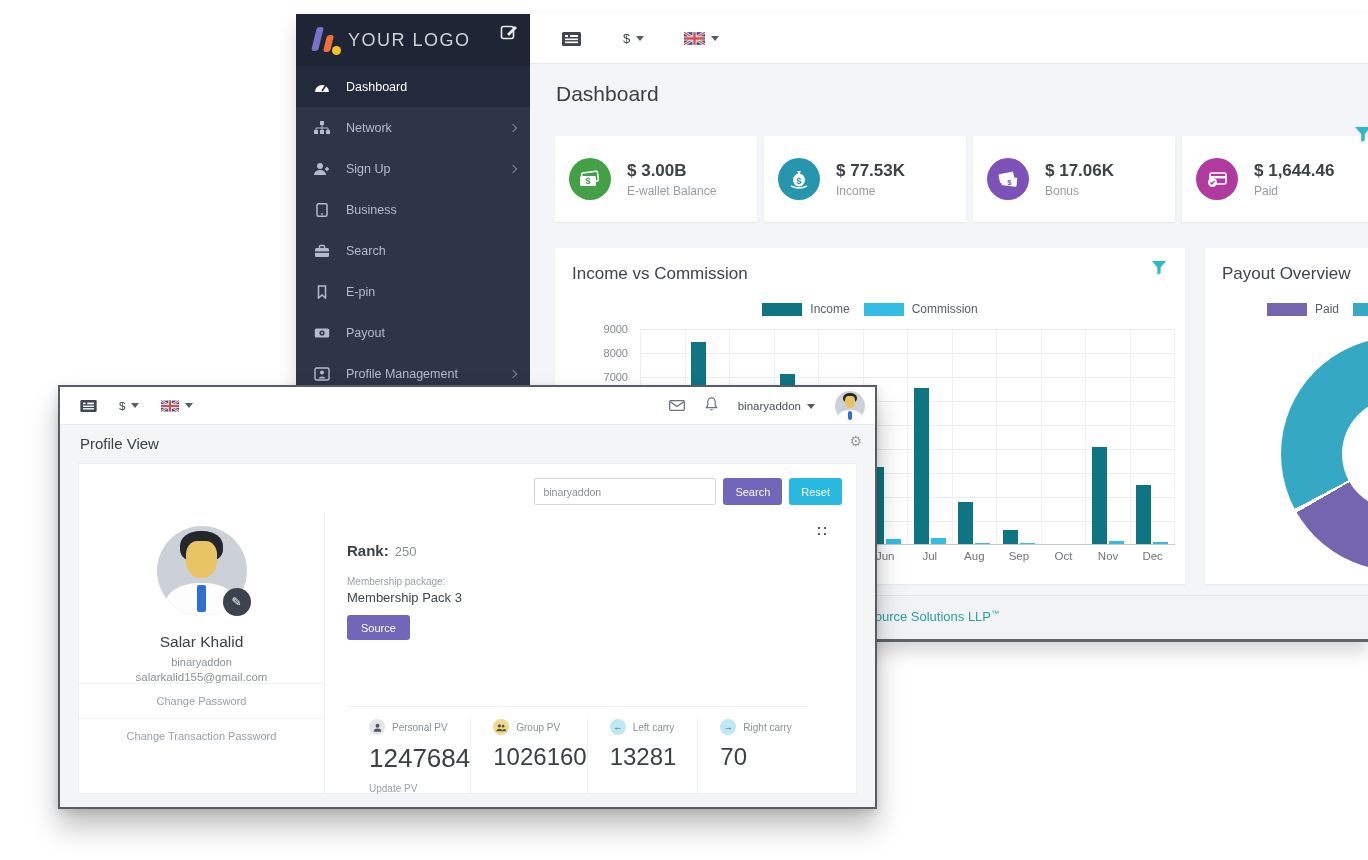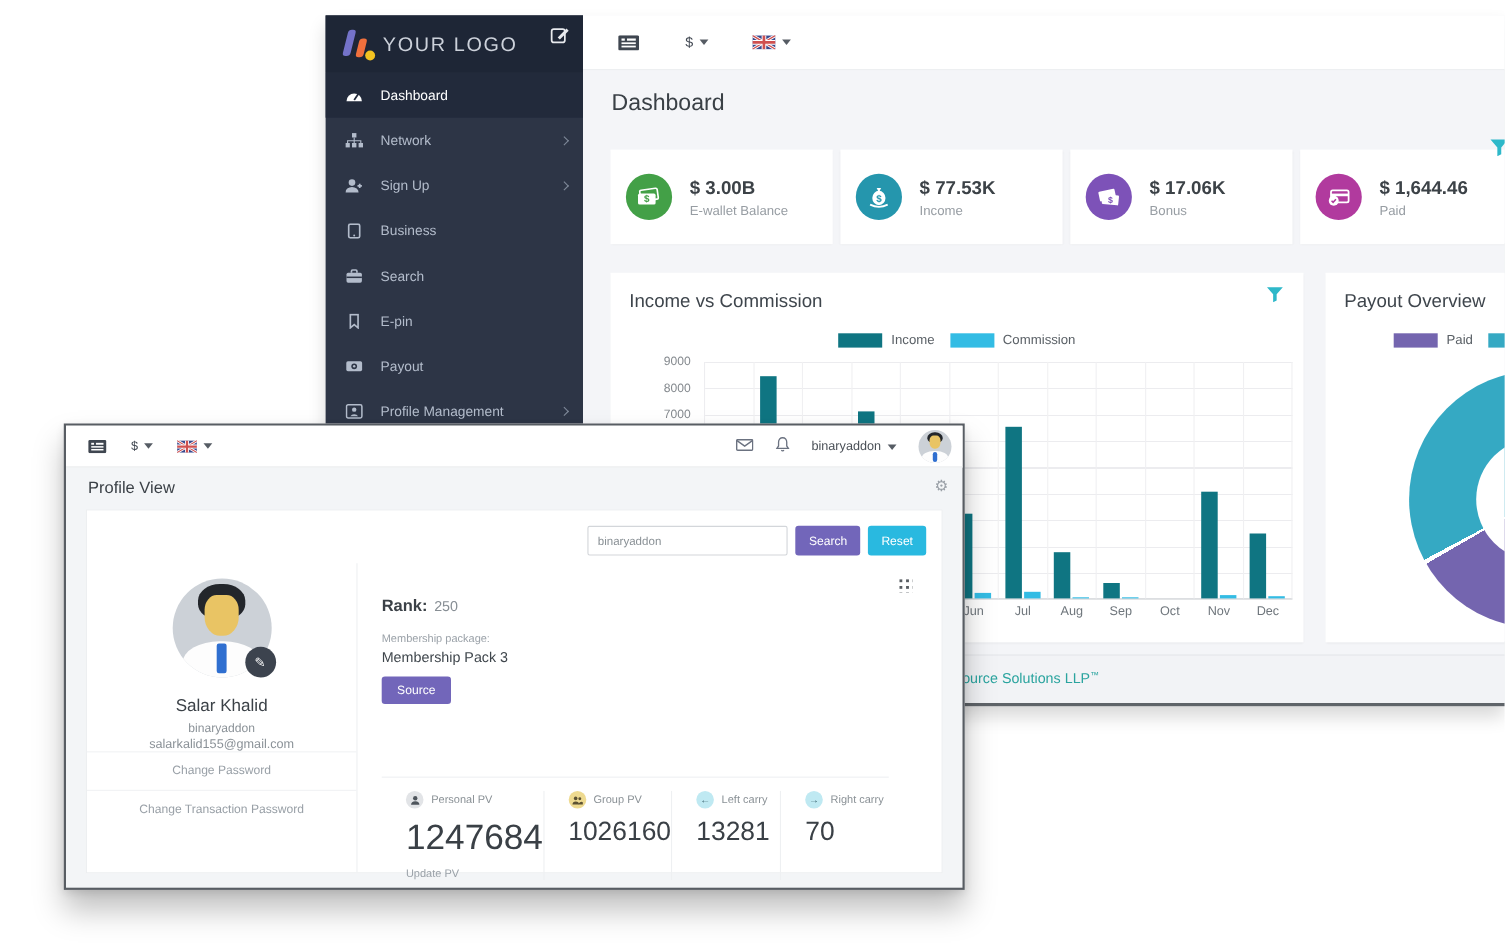--- a/index.html
+++ b/index.html
@@ -112,21 +112,21 @@
   .rank-val { font-size:13px; color:#878e94; font-weight:400; margin-left:6px; }
   .memb-label { margin-top:17px; font-size:10px; color:#9aa1a8; }
   .memb-val { margin-top:3px; font-size:13px; color:#3f464c; }
   .btn-upgrade { margin-top:10px; height:25px; padding:0 14px; background:#7266ba; border:none; border-radius:3px; color:#fff; font-size:11px; cursor:pointer; font-family:"Liberation Sans",sans-serif; }
   .pv-row { position:absolute; left:0; right:28px; top:194px; border-top:1px solid #eef0f2; display:flex; padding-top:12px; }
   .pv-col { flex:1; border-right:1px solid #eef0f2; padding-left:22px; }
   .pv-col:last-child { border-right:none; }
   .pv-head { display:flex; align-items:center; gap:7px; font-size:10px; color:#8a9196; }
   .pv-ic { width:16px; height:16px; border-radius:50%; display:flex; align-items:center; justify-content:center; font-size:9px; color:#35606b; flex:none; }
   .pv-val { margin-top:8px; font-size:24px; color:#3a4046; }
-  .pv-val.big { font-size:32px; }
+  .pv-val.big { font-size:26px; }
   .pv-update { margin-top:9px; font-size:10px; color:#9aa1a8; cursor:pointer; }
 </style>
 </head>
 <body>
 
 <div id="canvas">
 
   <span class="edge-funnel">
     <svg width="18" height="16" viewBox="0 0 20 18">
         <path d="M1 1 h18 l-7 8 v7 l-4 2 v-9 z" fill="#2eb8c9"></path>

